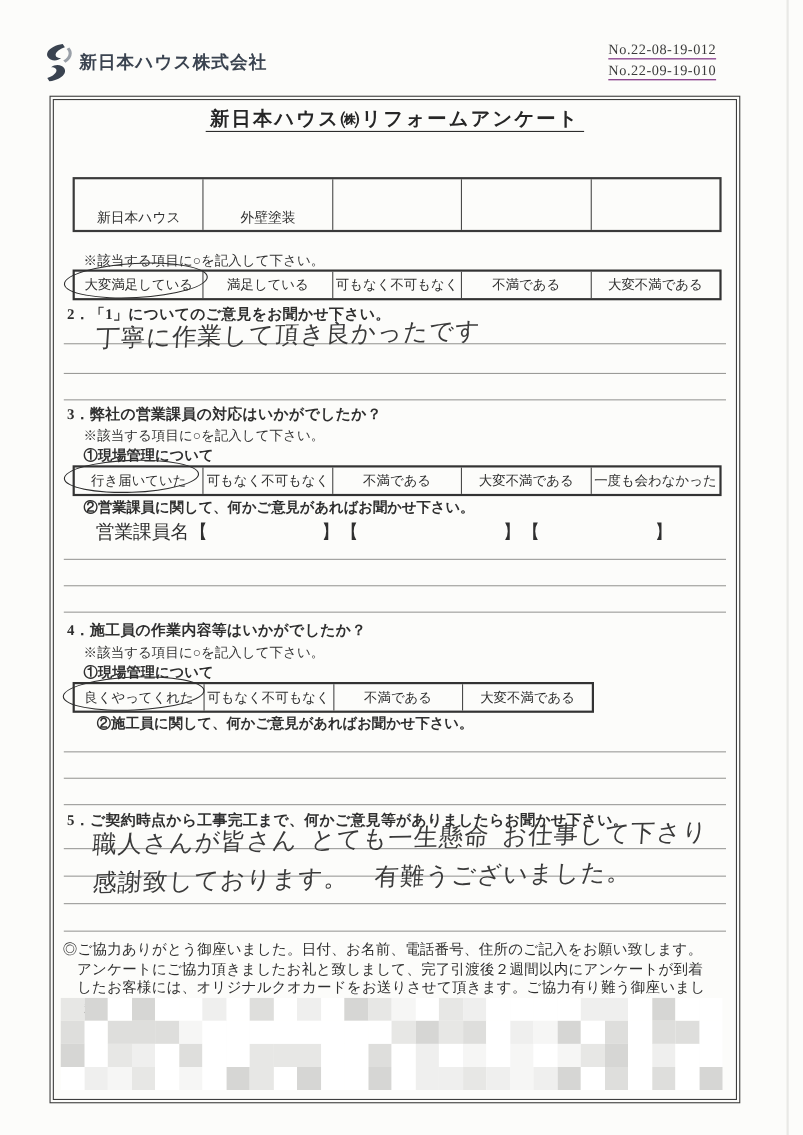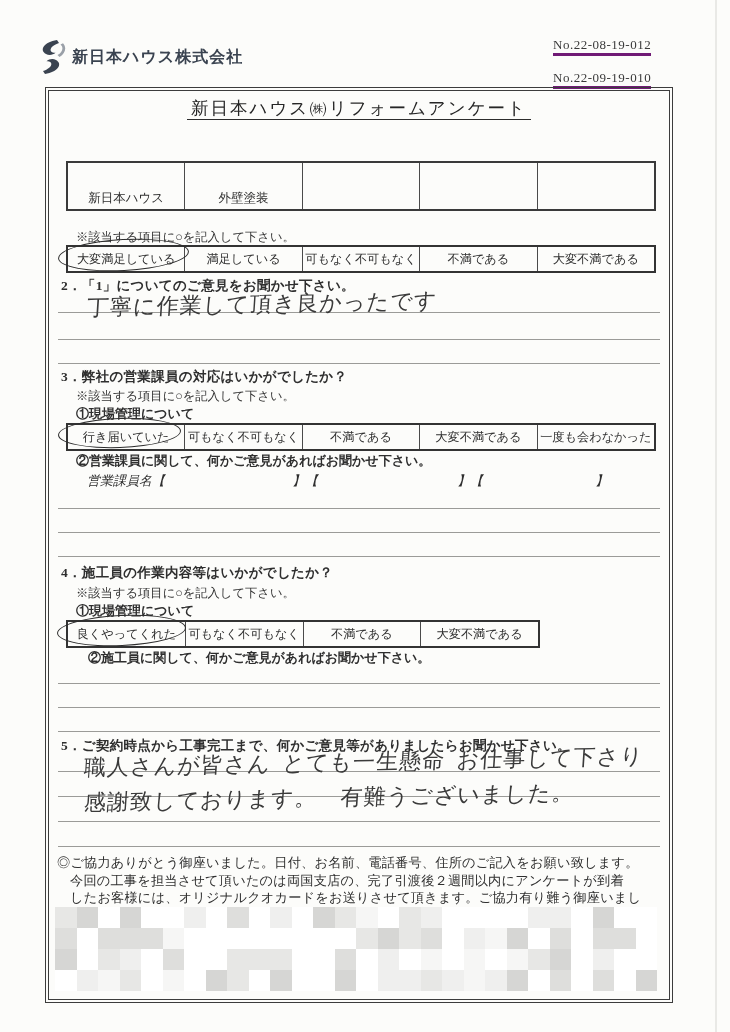--- a/index.html
+++ b/index.html
@@ -7,29 +7,29 @@
   .page{position:relative;width:730px;height:1032px;background:#fcfcfa;overflow:hidden;
         font-family:"Liberation Serif",serif;color:#2f2f2f;}
   .scan-edge{position:absolute;top:0;bottom:0;right:13px;width:2px;background:#e9e9e6;}
 
   
   .logo{position:absolute;left:36px;top:40px;width:30px;height:34px;}
   .company{position:absolute;left:72px;top:47px;font-family:"Liberation Sans",sans-serif;
            font-weight:bold;font-size:16px;letter-spacing:1px;color:#3a4350;}
   .docnums{position:absolute;left:553px;top:37px;width:150px;font-size:13px;color:#3a3a3a;
            letter-spacing:.5px;line-height:16px;}
-  .docnums .num{display:inline-block;border-bottom:3px solid #701a75;margin-bottom:14px;}
+  .docnums .num{display:inline-block;border-bottom:1px solid #701a75;margin-bottom:2px;}
 
   
   .formbox{position:absolute;left:45px;top:87px;width:620px;height:908px;
            border:4px double #3c3c3c;background:transparent;}
   .fb{position:absolute;} 
 
   .title{left:0;top:5px;width:100%;text-align:center;font-size:17.5px;letter-spacing:2px;color:#262626;}
-  .title span{border-bottom:1.5px solid #2c2c2c;padding:0 4px 1px 4px;}
+  .title span{border-bottom:1.5px solid #2c2c2c;padding:0 4px 1px 4px;font-weight:bold;}
   .intro{left:12px;top:37px;font-size:13.2px;font-weight:bold;letter-spacing:.3px;}
 
   .work-table{left:17px;top:70px;width:586px;height:46px;border:2px solid #3a3a3a;display:flex;}
   .work-cell{flex:1;display:flex;align-items:flex-end;justify-content:center;
              font-size:12.5px;padding-bottom:2px;border-left:1px solid #4a4a4a;}
   .work-cell:first-child{border-left:none;}
 
   .q-head{font-size:13.5px;font-weight:bold;letter-spacing:.3px;}
   .q-note{font-size:12.3px;color:#333;}
   .q-sub{font-size:13px;font-weight:bold;}
@@ -39,21 +39,21 @@
             font-size:12.2px;border-left:1px solid #4a4a4a;white-space:nowrap;}
   .opt-cell:first-child{border-left:none;}
 
   .circle{border:1.7px solid #2d2d2d;border-radius:50%;background:transparent;z-index:3;}
 
   .rule{height:0;border-bottom:1px solid #9b9b98;width:602px;left:9px;}
 
   .hand{font-size:22px;color:#3a3a3a;letter-spacing:1px;white-space:nowrap;
         transform:skewX(-5deg) rotate(-1.2deg);transform-origin:left center;z-index:2;}
 
-  .names{left:38px;top:381px;width:570px;height:18px;font-size:13px;font-style:italic;}
+  .names{left:38px;top:381px;width:570px;height:18px;font-size:17px;}
   .names span{position:absolute;top:0;white-space:pre;}
 
   .footer{left:8px;top:763px;width:606px;font-size:13.2px;line-height:17.6px;letter-spacing:.2px;}
   .footer .cont{padding-left:13px;}
 
   .mosaic{left:6px;top:816px;width:602px;height:84px;overflow:hidden;line-height:0;}
   .mosaic i{display:inline-block;width:21.5px;height:21px;}
 </style>
 </head>
 <body>
@@ -142,19 +142,19 @@
     <div class="fb q-head" style="left:12px;top:646px;">5．ご契約時点から工事完工まで、何かご意見等がありましたらお聞かせ下さい。</div>
     <div class="fb rule" style="top:680px;"></div>
     <div class="fb rule" style="top:705px;"></div>
     <div class="fb rule" style="top:730px;"></div>
     <div class="fb rule" style="top:755px;"></div>
     <div class="fb hand" style="left:35px;top:662px;word-spacing:5px;">職人さんが皆さん とても一生懸命 お仕事して下さり</div>
     <div class="fb hand" style="left:35px;top:697px;">感謝致しております。　有難うございました。</div>
 
     <div class="fb footer">
       <div>◎ご協力ありがとう御座いました。日付、お名前、電話番号、住所のご記入をお願い致します。</div>
-      <div class="cont">今回の工事を担当させて頂いたのは両国支店の、完了引渡後２週間以内にアンケートが到着</div>
+      <div class="cont">アンケートにご協力頂きましたお礼と致しまして、完了引渡後２週間以内にアンケートが到着</div>
       <div class="cont">したお客様には、オリジナルクオカードをお送りさせて頂きます。ご協力有り難う御座いました。</div>
     </div>
 
     <div class="fb mosaic"><i style="background: rgb(231, 231, 229);"></i><i style="background: rgb(214, 214, 212);"></i><i style="background: rgb(255, 255, 255);"></i><i style="background: rgb(214, 214, 212);"></i><i style="background: rgb(255, 255, 255);"></i><i style="background: rgb(255, 255, 255);"></i><i style="background: rgb(239, 239, 238);"></i><i style="background: rgb(255, 255, 255);"></i><i style="background: rgb(222, 222, 220);"></i><i style="background: rgb(255, 255, 255);"></i><i style="background: rgb(239, 239, 238);"></i><i style="background: rgb(255, 255, 255);"></i><i style="background: rgb(214, 214, 212);"></i><i style="background: rgb(231, 231, 229);"></i><i style="background: rgb(246, 246, 245);"></i><i style="background: rgb(255, 255, 255);"></i><i style="background: rgb(231, 231, 229);"></i><i style="background: rgb(239, 239, 238);"></i><i style="background: rgb(255, 255, 255);"></i><i style="background: rgb(255, 255, 255);"></i><i style="background: rgb(255, 255, 255);"></i><i style="background: rgb(255, 255, 255);"></i><i style="background: rgb(239, 239, 238);"></i><i style="background: rgb(239, 239, 238);"></i><i style="background: rgb(255, 255, 255);"></i><i style="background: rgb(214, 214, 212);"></i><i style="background: rgb(255, 255, 255);"></i><i style="background: rgb(255, 255, 255);"></i><i style="background: rgb(222, 222, 220);"></i><i style="background: rgb(255, 255, 255);"></i><i style="background: rgb(222, 222, 220);"></i><i style="background: rgb(222, 222, 220);"></i><i style="background: rgb(222, 222, 220);"></i><i style="background: rgb(246, 246, 245);"></i><i style="background: rgb(255, 255, 255);"></i><i style="background: rgb(255, 255, 255);"></i><i style="background: rgb(255, 255, 255);"></i><i style="background: rgb(255, 255, 255);"></i><i style="background: rgb(255, 255, 255);"></i><i style="background: rgb(255, 255, 255);"></i><i style="background: rgb(255, 255, 255);"></i><i style="background: rgb(255, 255, 255);"></i><i style="background: rgb(231, 231, 229);"></i><i style="background: rgb(214, 214, 212);"></i><i style="background: rgb(231, 231, 229);"></i><i style="background: rgb(222, 222, 220);"></i><i style="background: rgb(255, 255, 255);"></i><i style="background: rgb(239, 239, 238);"></i><i style="background: rgb(246, 246, 245);"></i><i style="background: rgb(214, 214, 212);"></i><i style="background: rgb(255, 255, 255);"></i><i style="background: rgb(222, 222, 220);"></i><i style="background: rgb(255, 255, 255);"></i><i style="background: rgb(222, 222, 220);"></i><i style="background: rgb(222, 222, 220);"></i><i style="background: rgb(255, 255, 255);"></i><i style="background: rgb(214, 214, 212);"></i><i style="background: rgb(255, 255, 255);"></i><i style="background: rgb(231, 231, 229);"></i><i style="background: rgb(239, 239, 238);"></i><i style="background: rgb(255, 255, 255);"></i><i style="background: rgb(222, 222, 220);"></i><i style="background: rgb(255, 255, 255);"></i><i style="background: rgb(255, 255, 255);"></i><i style="background: rgb(231, 231, 229);"></i><i style="background: rgb(231, 231, 229);"></i><i style="background: rgb(231, 231, 229);"></i><i style="background: rgb(255, 255, 255);"></i><i style="background: rgb(255, 255, 255);"></i><i style="background: rgb(222, 222, 220);"></i><i style="background: rgb(255, 255, 255);"></i><i style="background: rgb(239, 239, 238);"></i><i style="background: rgb(255, 255, 255);"></i><i style="background: rgb(246, 246, 245);"></i><i style="background: rgb(255, 255, 255);"></i><i style="background: rgb(246, 246, 245);"></i><i style="background: rgb(255, 255, 255);"></i><i style="background: rgb(246, 246, 245);"></i><i style="background: rgb(231, 231, 229);"></i><i style="background: rgb(214, 214, 212);"></i><i style="background: rgb(255, 255, 255);"></i><i style="background: rgb(239, 239, 238);"></i><i style="background: rgb(255, 255, 255);"></i><i style="background: rgb(255, 255, 255);"></i><i style="background: rgb(255, 255, 255);"></i><i style="background: rgb(239, 239, 238);"></i><i style="background: rgb(246, 246, 245);"></i><i style="background: rgb(231, 231, 229);"></i><i style="background: rgb(255, 255, 255);"></i><i style="background: rgb(246, 246, 245);"></i><i style="background: rgb(255, 255, 255);"></i><i style="background: rgb(214, 214, 212);"></i><i style="background: rgb(231, 231, 229);"></i><i style="background: rgb(255, 255, 255);"></i><i style="background: rgb(214, 214, 212);"></i><i style="background: rgb(255, 255, 255);"></i><i style="background: rgb(255, 255, 255);"></i><i style="background: rgb(214, 214, 212);"></i><i style="background: rgb(255, 255, 255);"></i><i style="background: rgb(239, 239, 238);"></i><i style="background: rgb(239, 239, 238);"></i><i style="background: rgb(231, 231, 229);"></i><i style="background: rgb(239, 239, 238);"></i><i style="background: rgb(246, 246, 245);"></i><i style="background: rgb(239, 239, 238);"></i><i style="background: rgb(214, 214, 212);"></i><i style="background: rgb(255, 255, 255);"></i><i style="background: rgb(222, 222, 220);"></i><i style="background: rgb(255, 255, 255);"></i><i style="background: rgb(222, 222, 220);"></i><i style="background: rgb(255, 255, 255);"></i><i style="background: rgb(214, 214, 212);"></i></div>
   </div>
 </div>
 
 </body></html>

